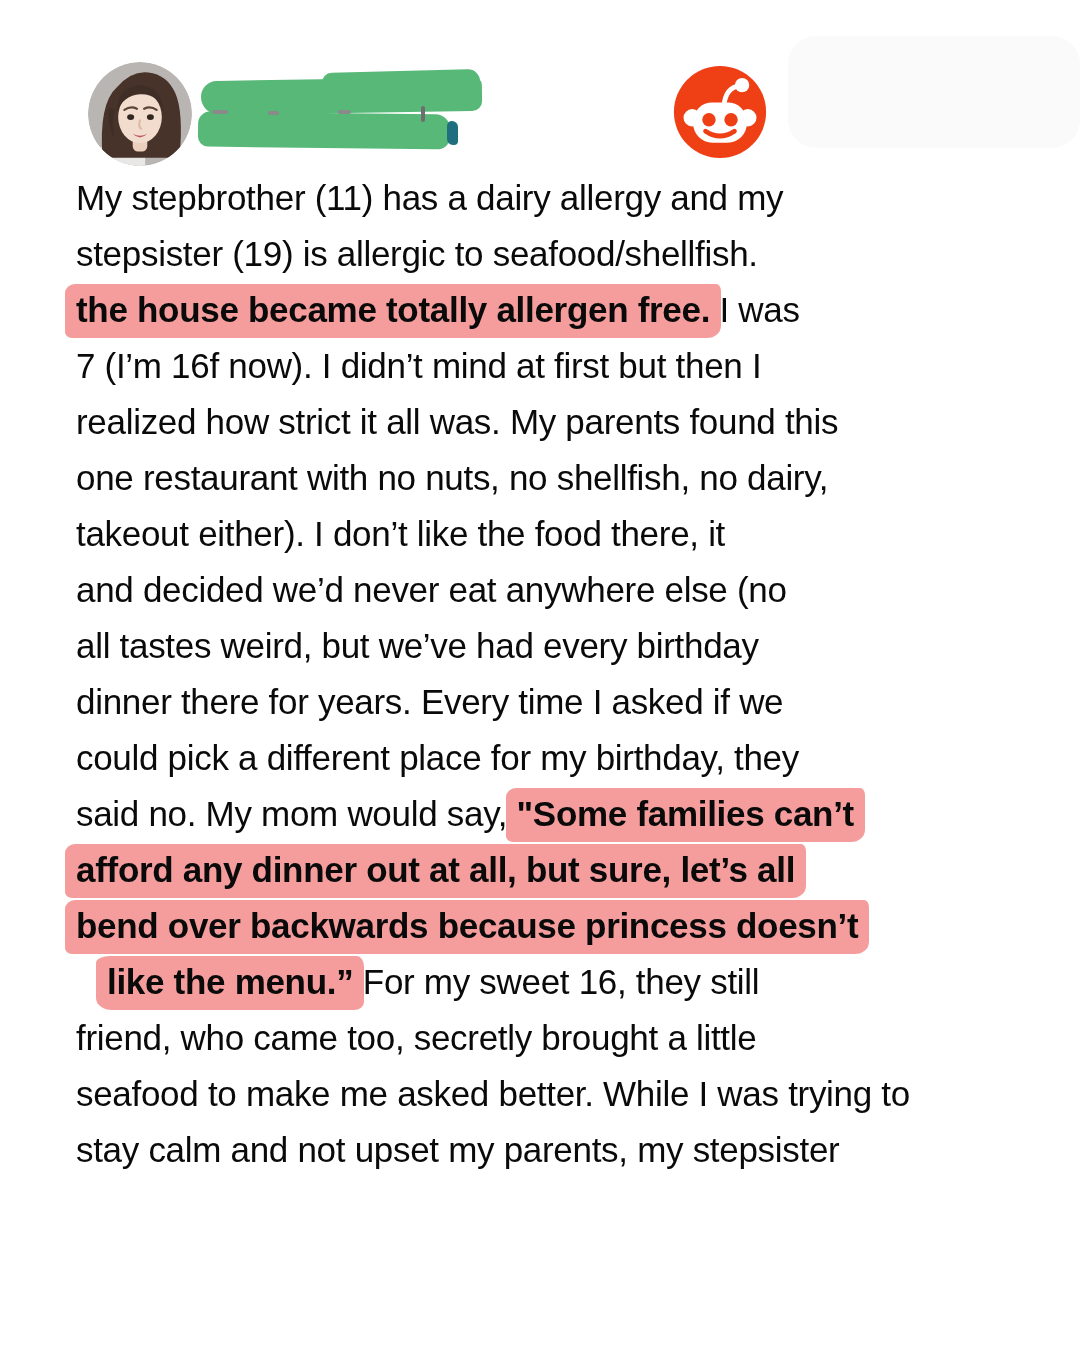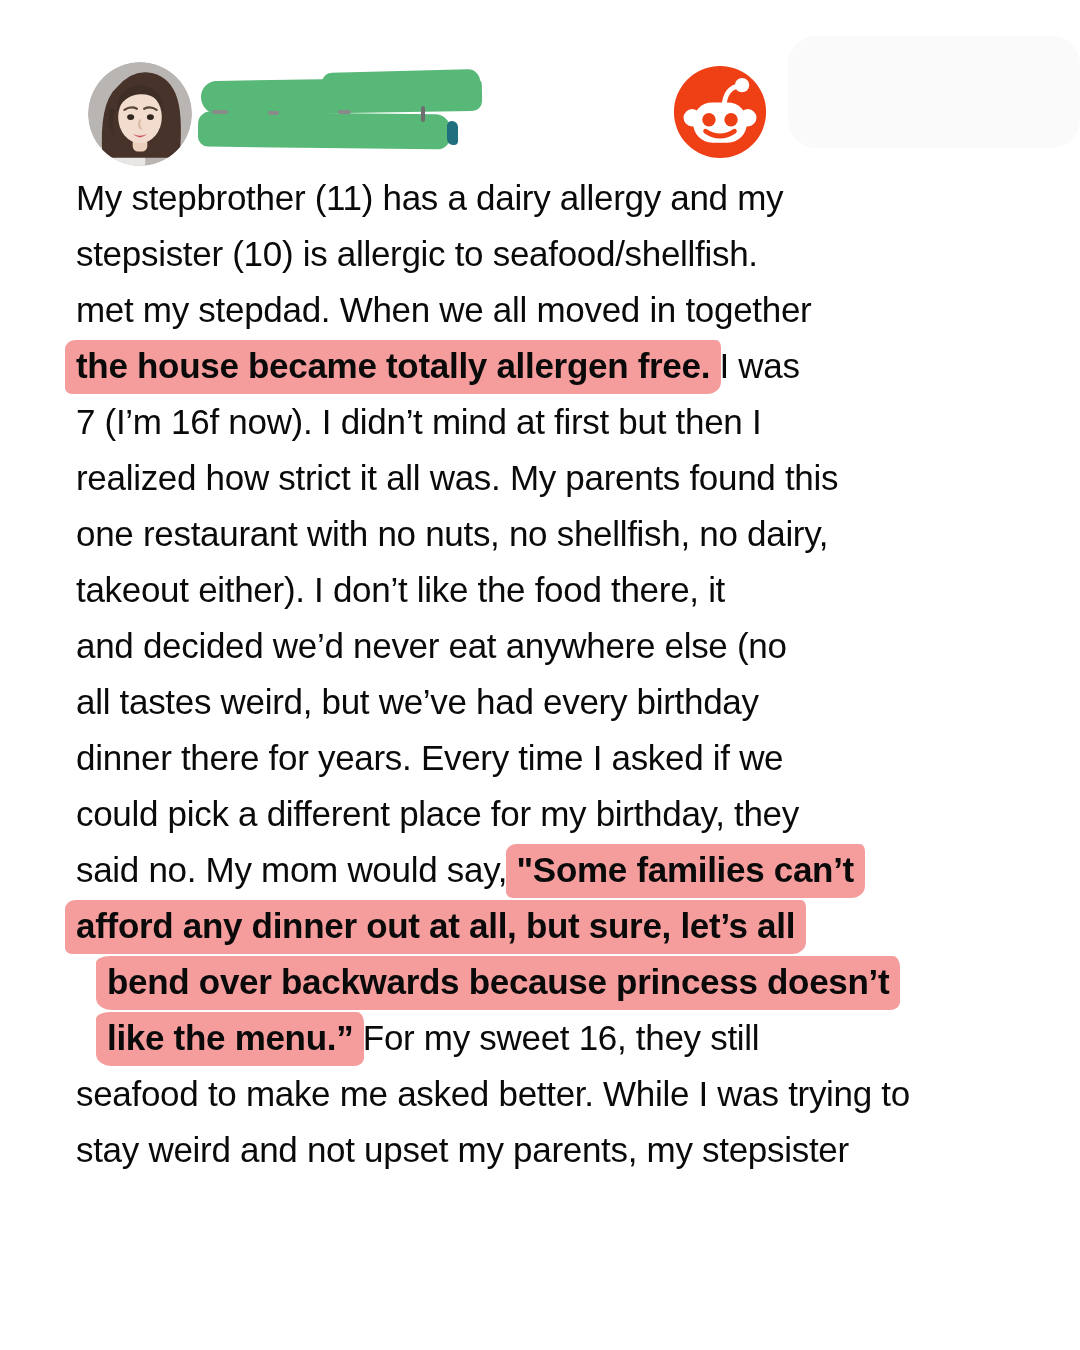--- a/index.html
+++ b/index.html
@@ -115,31 +115,31 @@
       <circle cx="79" cy="56" r="9" fill="#ffffff"></circle>
       <rect x="22" y="40" width="56" height="42" rx="20" fill="#ffffff"></rect>
       <circle cx="38.5" cy="58" r="7" style="fill:var(--orange)"></circle>
       <circle cx="61.5" cy="58" r="7" style="fill:var(--orange)"></circle>
       <path d="M35 70 Q50 80 65 70" style="stroke:var(--orange)" stroke-width="5" fill="none" stroke-linecap="round"></path>
     </svg>
   </div>
 
   <main class="post-body" id="post-body">
       <div class="line"><span>My stepbrother (11) has a dairy allergy and my</span></div>
-      <div class="line"><span>stepsister (10) is allergic to seafood/shellfish.</span></div>
-      <div class="line"><span>met my stepdad. When we all moved in together</span></div>
+      <div class="line"><span>stepsister (19) is allergic to seafood/shellfish.</span></div>
       <div class="line"><span class="hl">the house became totally allergen free.</span><span> I was</span></div>
       <div class="line"><span>7 (I’m 16f now). I didn’t mind at first but then I</span></div>
       <div class="line"><span>realized how strict it all was. My parents found this</span></div>
       <div class="line"><span>one restaurant with no nuts, no shellfish, no dairy,</span></div>
       <div class="line"><span>takeout either). I don’t like the food there, it</span></div>
       <div class="line"><span>and decided we’d never eat anywhere else (no</span></div>
       <div class="line"><span>all tastes weird, but we’ve had every birthday</span></div>
       <div class="line"><span>dinner there for years. Every time I asked if we</span></div>
       <div class="line"><span>could pick a different place for my birthday, they</span></div>
       <div class="line"><span>said no. My mom would say, </span><span class="hl">"Some families can’t</span></div>
       <div class="line"><span class="hl">afford any dinner out at all, but sure, let’s all</span></div>
       <div class="line"><span class="hl">bend over backwards because princess doesn’t</span></div>
       <div class="line"><span class="hl">like the menu.”</span><span> For my sweet 16, they still</span></div>
+      <div class="line"><span>friend, who came too, secretly brought a little</span></div>
       <div class="line"><span>seafood to make me asked better. While I was trying to</span></div>
-      <div class="line"><span>stay weird and not upset my parents, my stepsister</span></div>
+      <div class="line"><span>stay calm and not upset my parents, my stepsister</span></div>
     </main>
 </div>
 
 </body></html>

